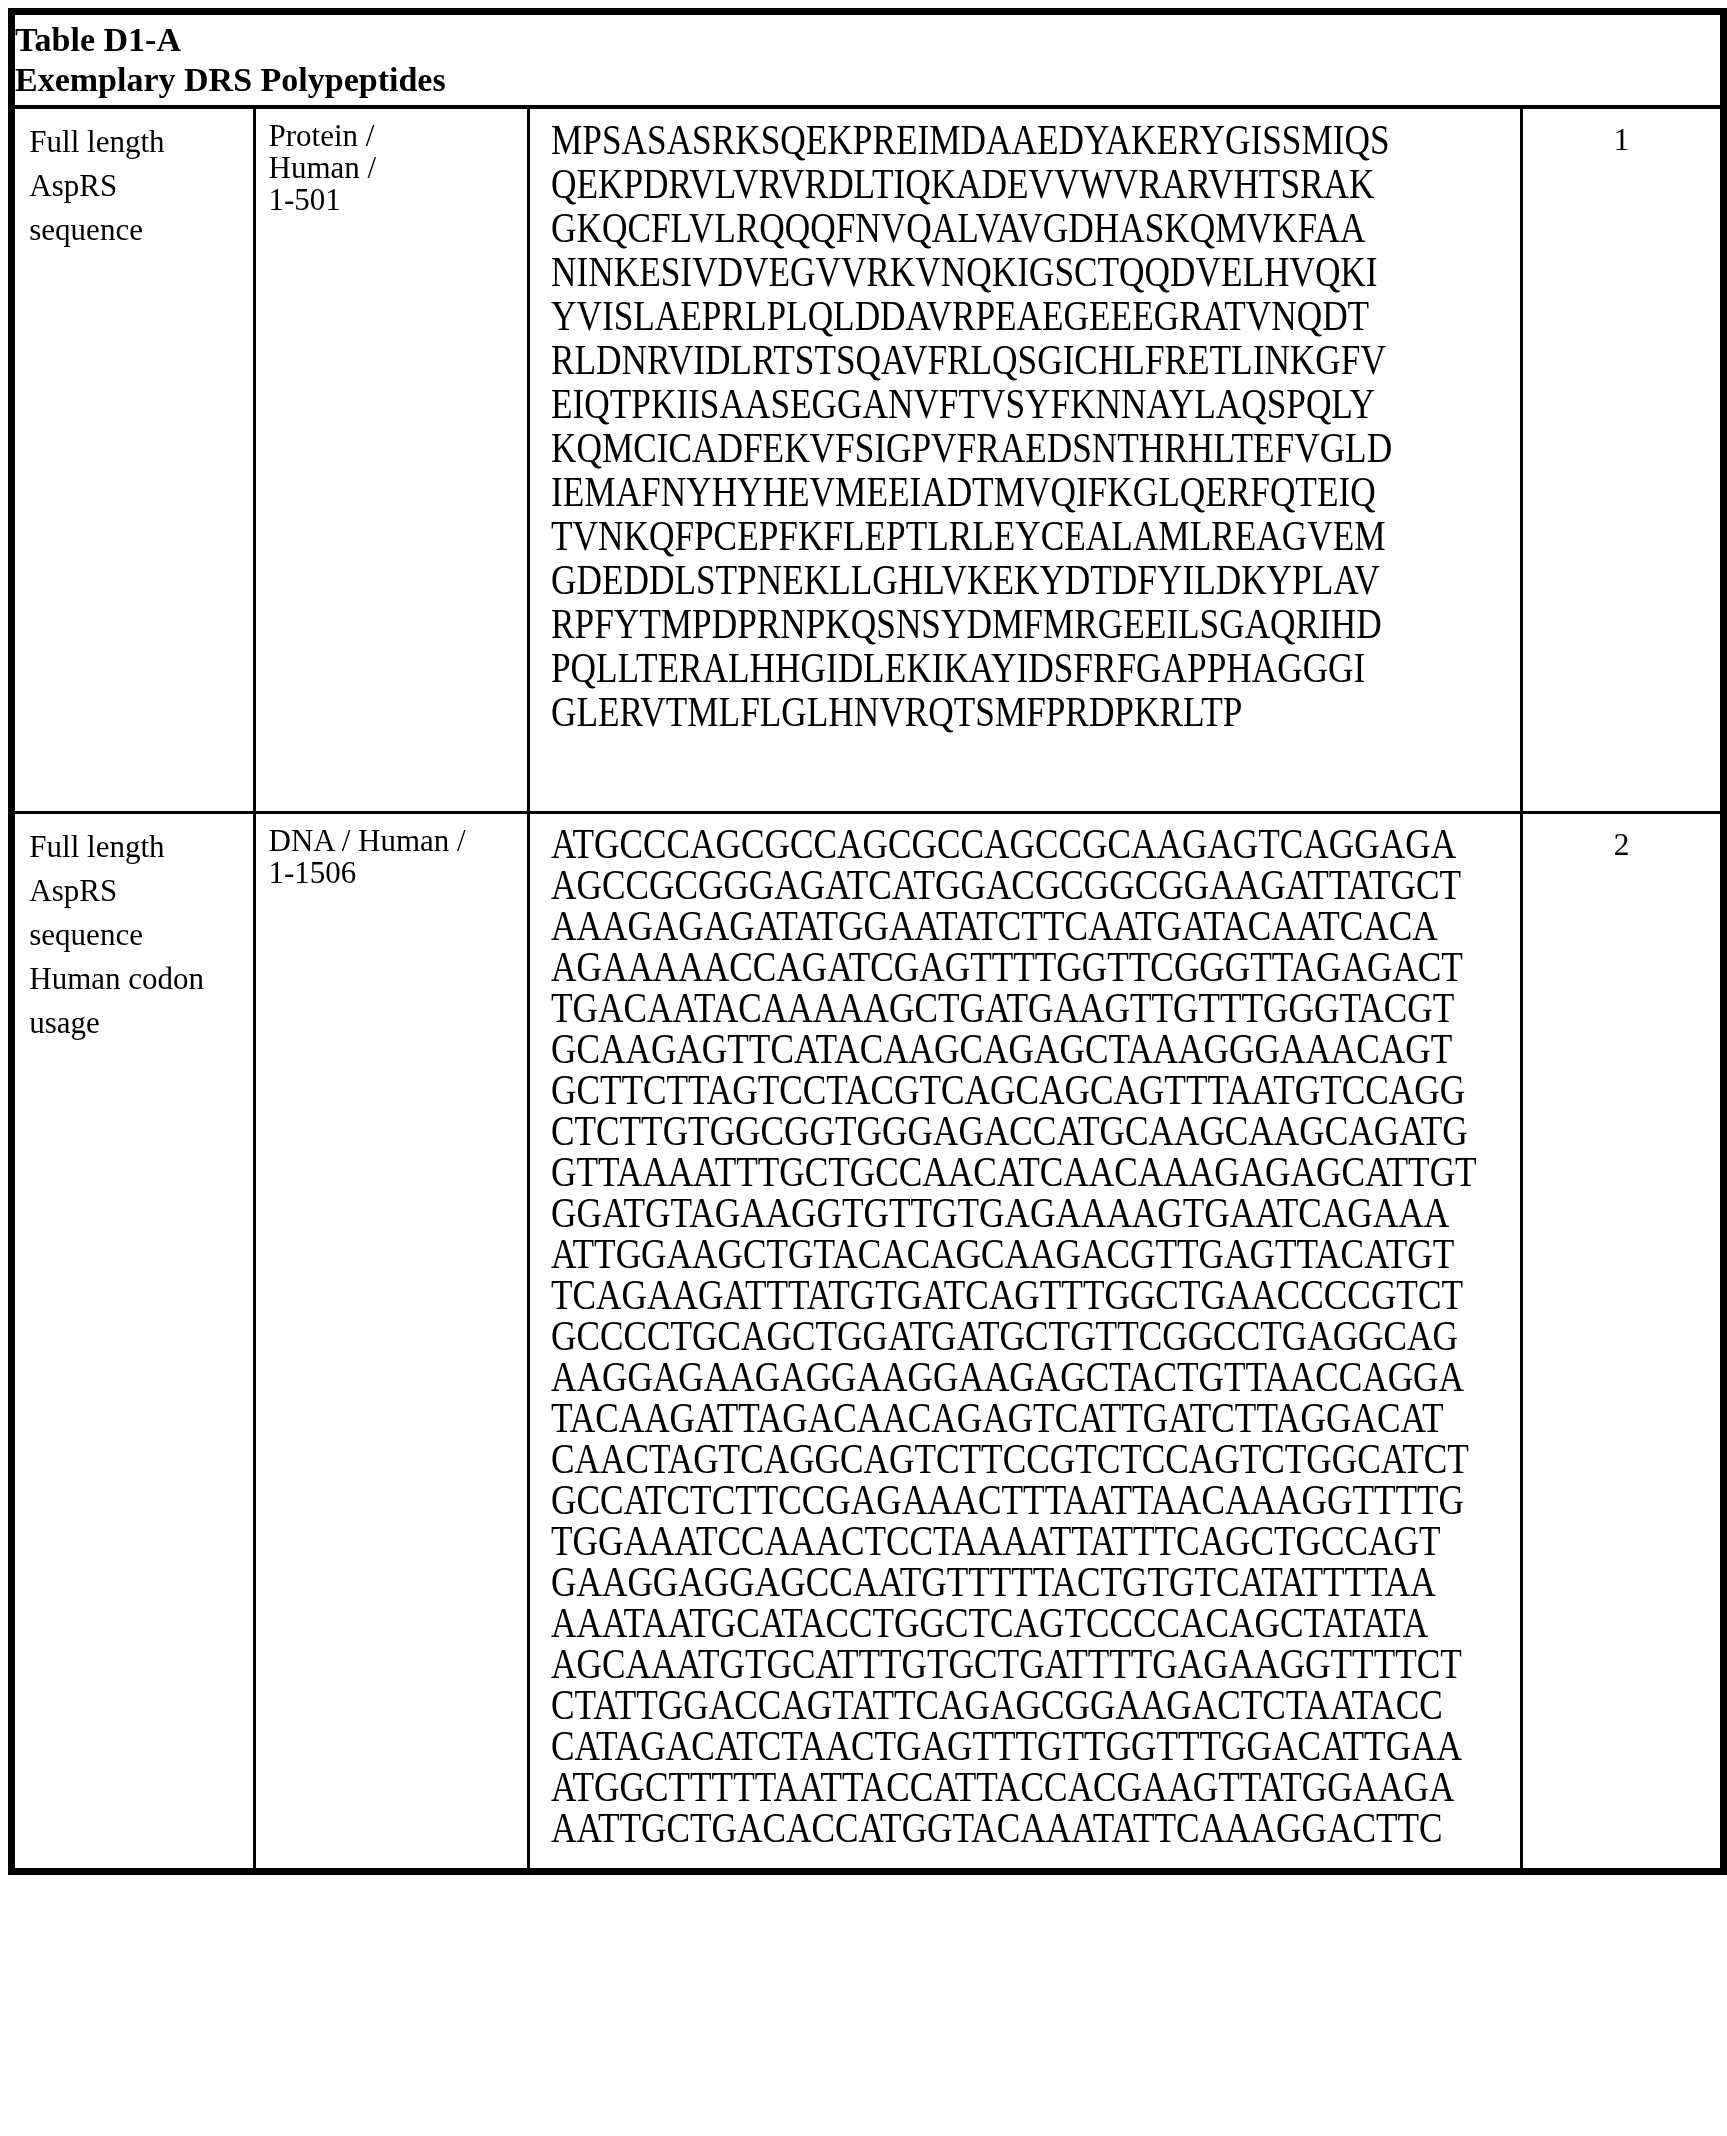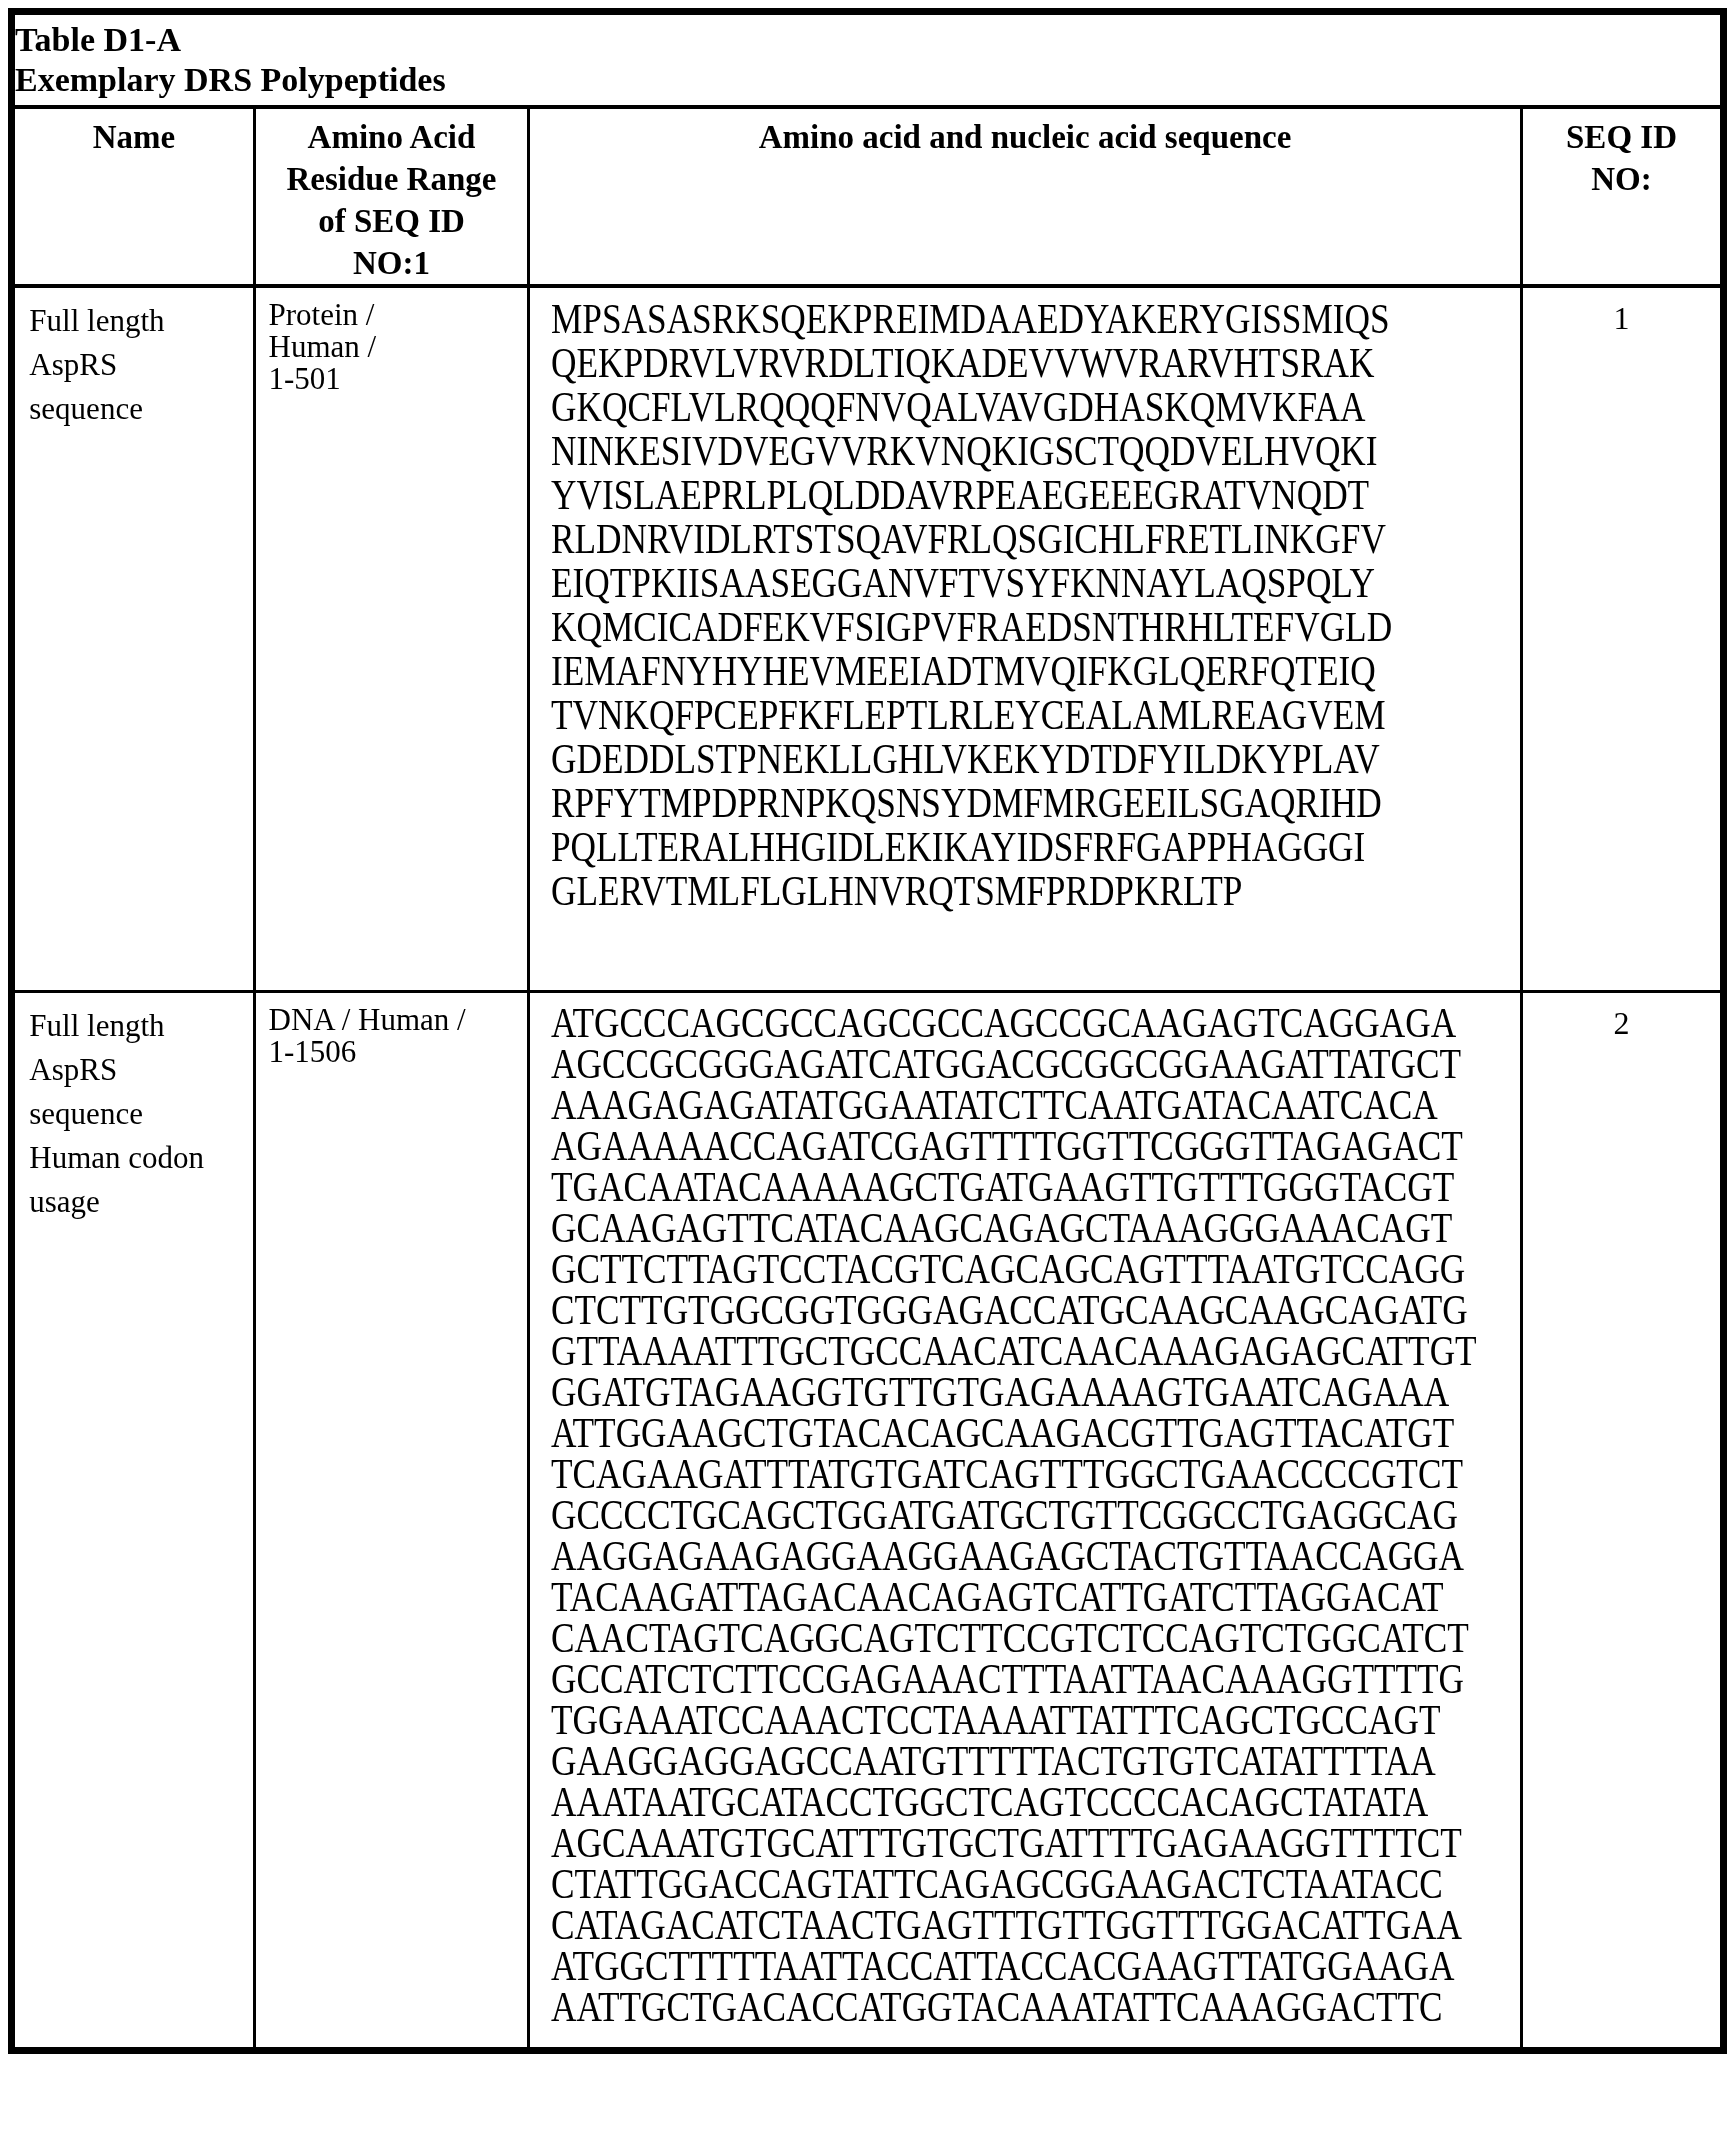--- a/index.html
+++ b/index.html
@@ -95,30 +95,20 @@
     <col style="width:993px">
     <col style="width:202px">
   </colgroup>
 
   <tbody>
       <tr class="title-row">
     <td colspan="4" style="height:85px"><span><span>Table D1-A</span>
 <span>Exemplary DRS Polypeptides</span></span></td>
   </tr>
 
-  <tr class="header-row">
-    <th style="height:168px">Name</th>
-    <th>Amino Acid
-Residue Range
-of SEQ ID
-NO:1</th>
-    <th>Amino acid and nucleic acid sequence</th>
-    <th>SEQ ID
-NO:</th>
-  </tr>
 
   <tr>
     <td class="name-cell" style="height:691px">Full length
 AspRS
 sequence</td>
     <td class="range-cell">Protein /
 Human /
 1-501</td>
     <td class="seq-cell">
       <div class="seq-block protein">MPSASASRKSQEKPREIMDAAEDYAKERYGISSMIQS

